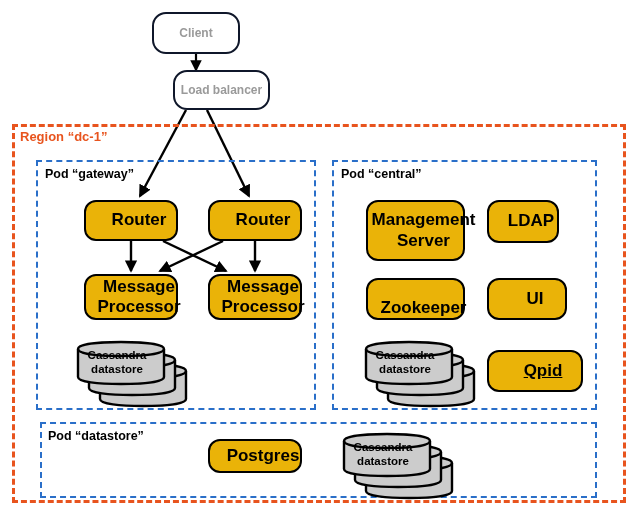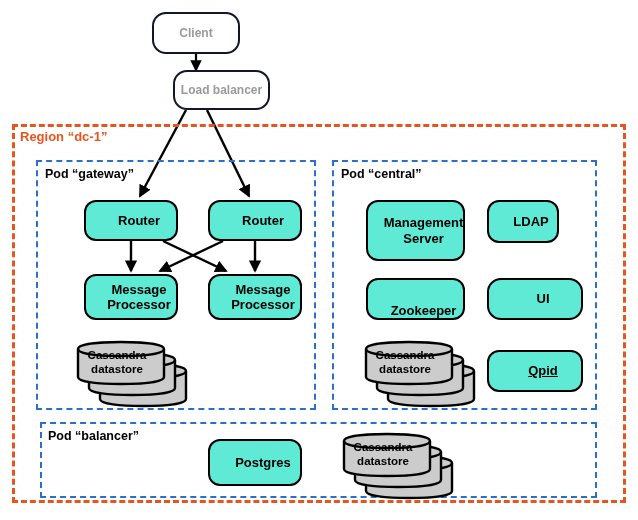--- a/index.html
+++ b/index.html
@@ -25,24 +25,24 @@
     display: flex;
     align-items: center;
     justify-content: center;
     text-align: center;
     border-radius: 12px;
     font-weight: bold;
     line-height: 1.18;
     white-space: pre-line;
   }
   .node-gray {
-    background: #5eead4;
+    background: #eab308;
     border: 2px solid #000000;
     color: #000000;
-    font-size: 13px;
+    font-size: 17px;
     box-shadow: 0 0 0 0 transparent;
     padding-left: 16px;
   }
   .node-plain {
     background: #ffffff;
     border: 2px solid #0f172a;
     color: #9a9a9a;
     font-size: 12px;
     font-weight: bold;
     border-radius: 14px;
@@ -210,21 +210,21 @@
     <span>Management
 Server</span>
   </div>
   <div class="node node-gray" style="left:487px; top:200px; width:72px; height:43px;">
     <span>LDAP</span>
   </div>
 
   <div class="node node-gray" style="left:366px; top:278px; width:99px; height:42px;align-items:flex-end;">
     <span>Zookeeper</span>
   </div>
-  <div class="node node-gray" style="left:487px; top:278px; width:96px; height:42px;border-radius:14px;">
+  <div class="node node-gray" style="left:487px; top:278px; width:80px; height:42px;">
     <span>UI</span>
   </div>
 
   <div class="ds-stack" style="left:364px; top:340px; width:120px; height:60px;">
     <div class="ds" style="left:22px; top:22px;">
       <svg width="90" height="46" viewBox="0 0 90 46" xmlns="http://www.w3.org/2000/svg">
         <path d="M2,9 C2,4 22,2 45,2 C68,2 88,4 88,9 L88,37 C88,42 68,44 45,44 C22,44 2,42 2,37 Z" fill="#cccccc" stroke="#000000" stroke-width="2.4"></path>
         <path d="M2,9 C2,14 22,16 45,16 C68,16 88,14 88,9" fill="none" stroke="#000000" stroke-width="2.4"></path>
       </svg>
     </div>
@@ -242,23 +242,23 @@
       <div class="ds-label">Cassandra
 datastore</div>
     </div>
   </div>
 
   <div class="node node-gray" style="left:487px; top:350px; width:96px; height:42px;text-decoration:underline;">
     <span>Qpid</span>
   </div>
 
   <div class="pod" style="left:40px; top:422px; width:557px; height:76px;"></div>
-  <div class="pod-label" style="left:48px; top:429px;">Pod “balancer”</div>
-
-  <div class="node node-gray" style="left:208px; top:439px; width:94px; height:47px;">
+  <div class="pod-label" style="left:48px; top:429px;">Pod “datastore”</div>
+
+  <div class="node node-gray" style="left:208px; top:439px; width:94px; height:34px;">
     <span>Postgres</span>
   </div>
 
   <div class="ds-stack" style="left:342px; top:432px; width:120px; height:60px;">
     <div class="ds" style="left:22px; top:22px;">
       <svg width="90" height="46" viewBox="0 0 90 46" xmlns="http://www.w3.org/2000/svg">
         <path d="M2,9 C2,4 22,2 45,2 C68,2 88,4 88,9 L88,37 C88,42 68,44 45,44 C22,44 2,42 2,37 Z" fill="#cccccc" stroke="#000000" stroke-width="2.4"></path>
         <path d="M2,9 C2,14 22,16 45,16 C68,16 88,14 88,9" fill="none" stroke="#000000" stroke-width="2.4"></path>
       </svg>
     </div>

